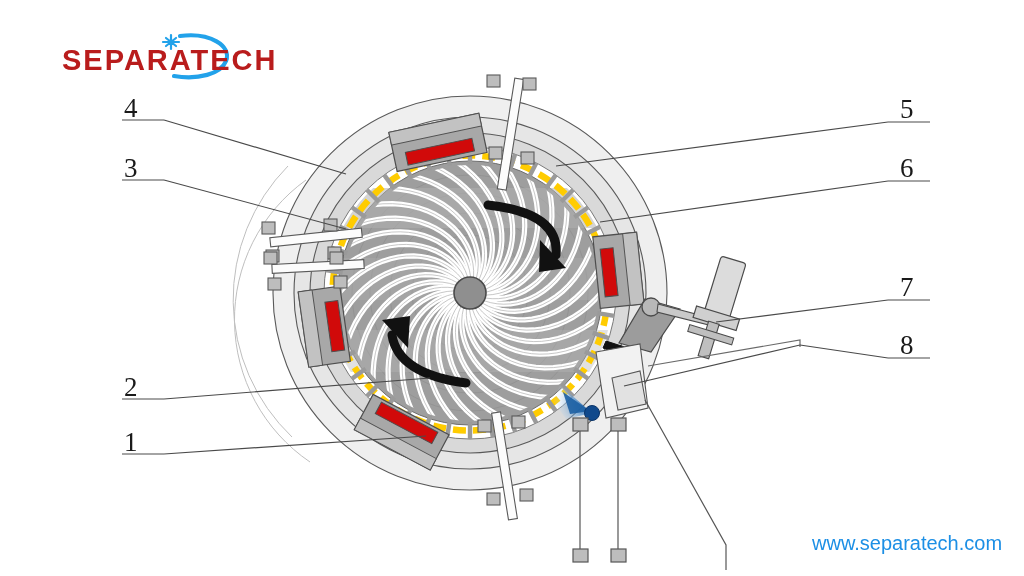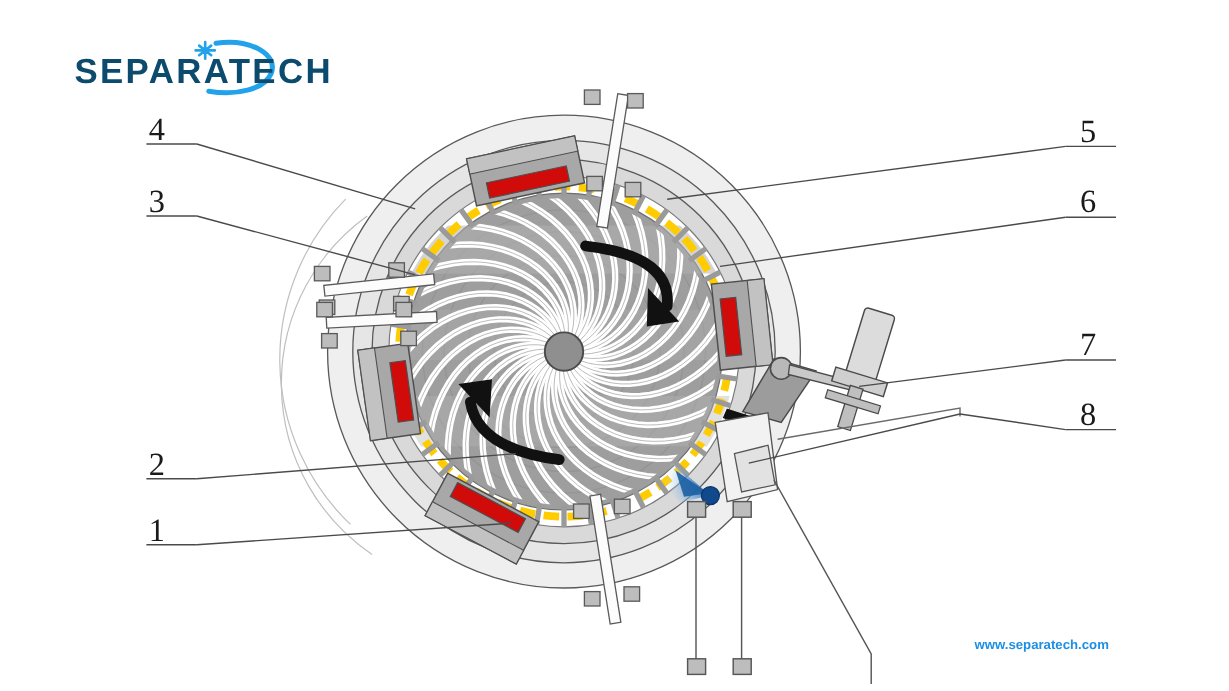--- a/index.html
+++ b/index.html
@@ -29,35 +29,35 @@
     height: 52px;
   }
   .logo-text {
     position: absolute;
     left: 0px;
     top: 14px;
     font-family: "Liberation Sans", sans-serif;
     font-size: 29px;
     font-weight: bold;
     letter-spacing: 2.0px;
-    color: #0c4a6e;
+    color: #b91c1c;
     white-space: nowrap;
   }
   .logo-svg {
     position: absolute;
     left: 0; top: 0;
     pointer-events: none;
   }
   .site-url {
     position: absolute;
     left: 812px;
     top: 532px;
     font-family: "Liberation Sans", sans-serif;
-    font-size: 11px;
-    font-weight: bold;
+    font-size: 20px;
+    font-weight: normal;
     color: #1C8FE5;
     white-space: nowrap;
     letter-spacing: 0px;
   }
   .callout {
     position: absolute;
     font-family: "Liberation Serif", serif;
     font-size: 27px;
     font-weight: 400;
     color: #1a1a1a;

